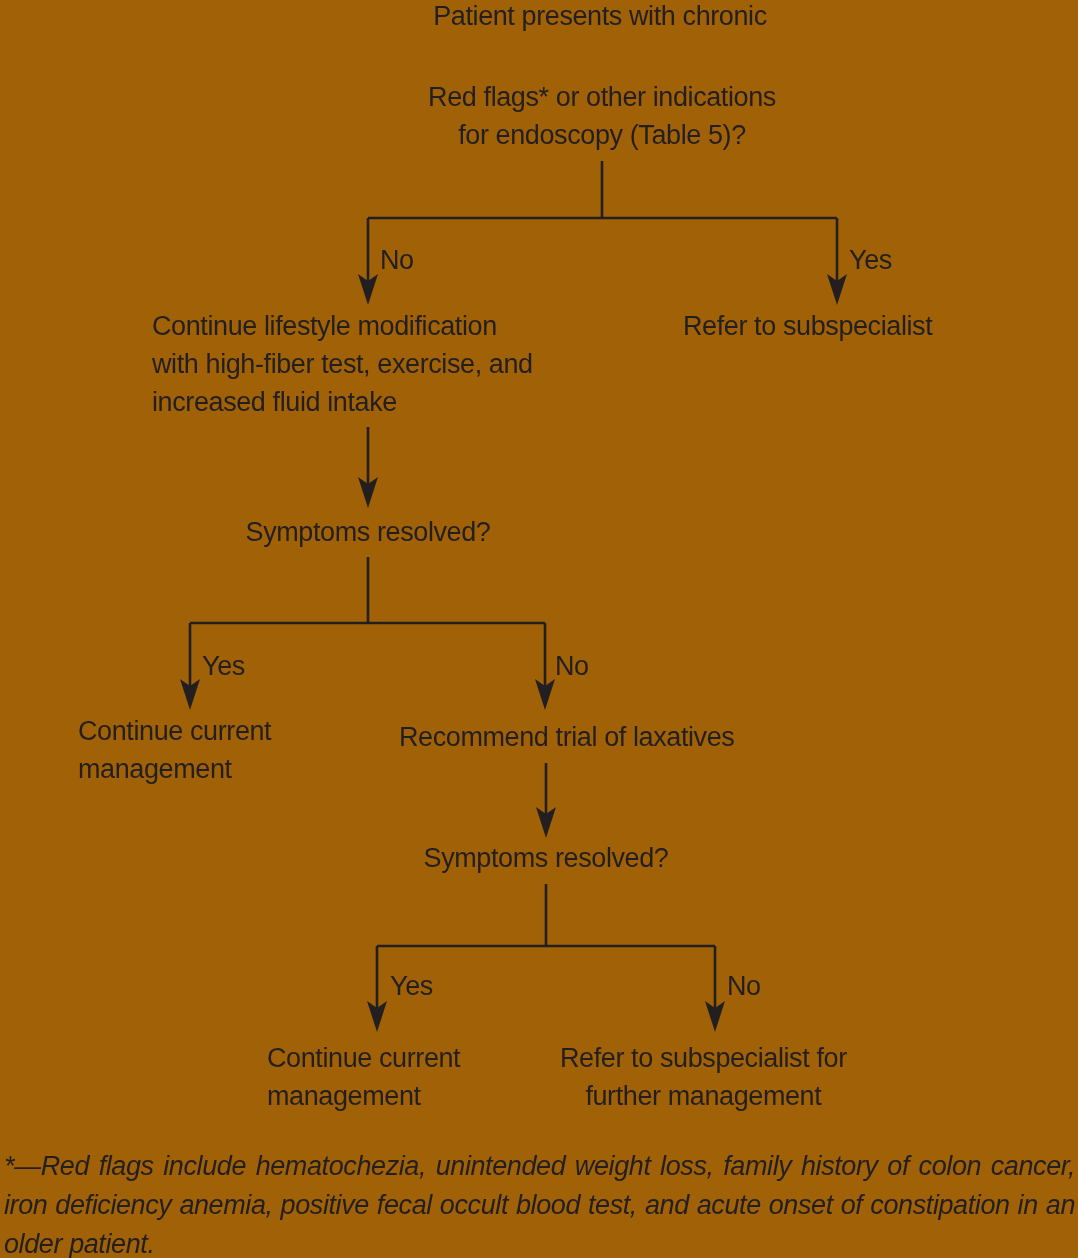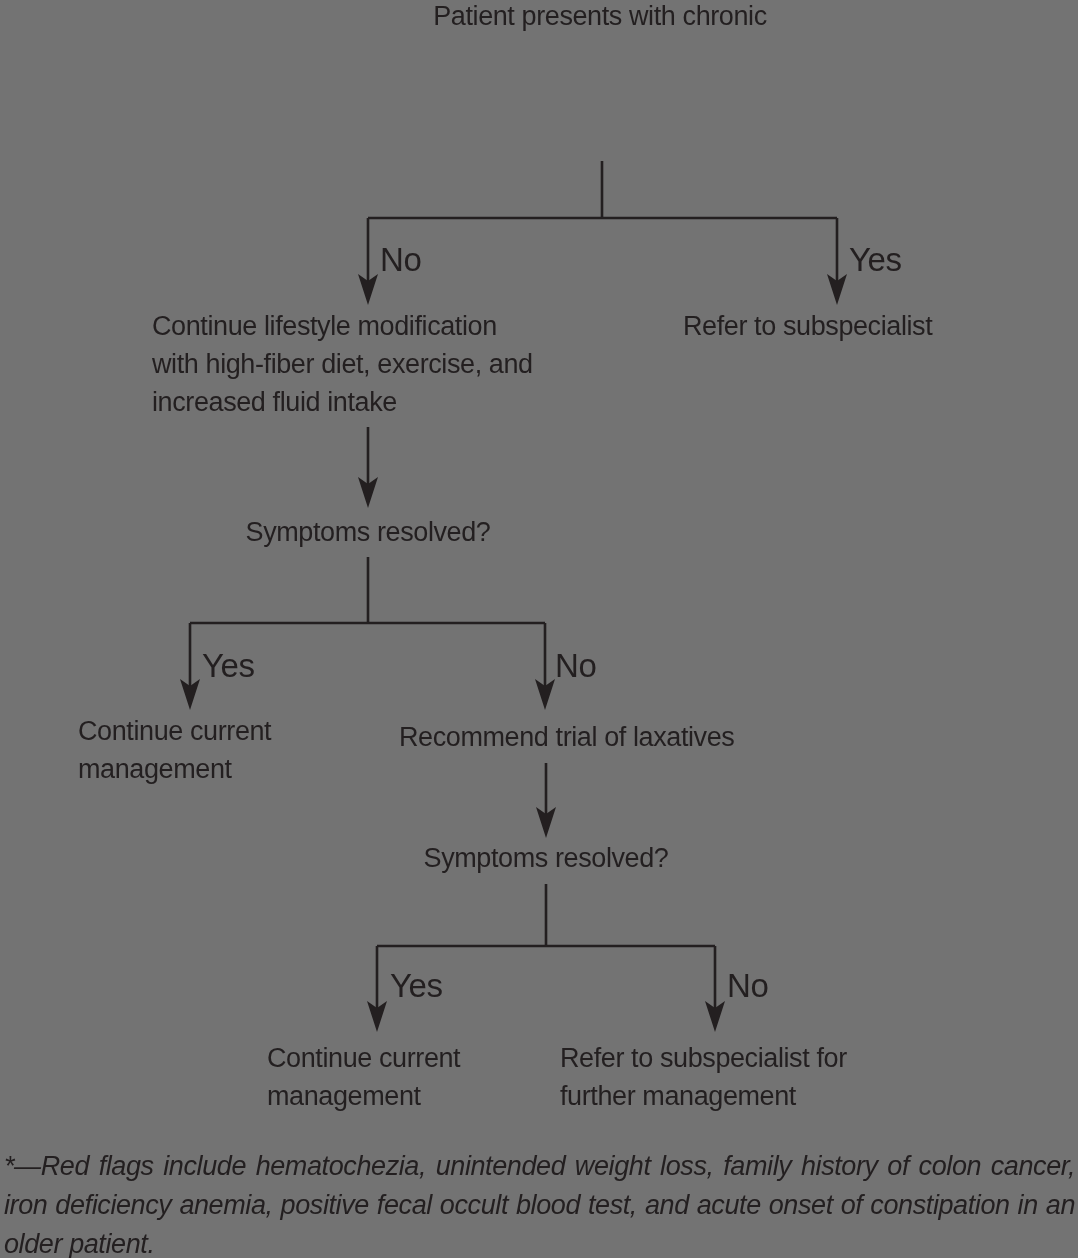--- a/index.html
+++ b/index.html
@@ -4,21 +4,21 @@
 <style>
   html, body {
     margin: 0;
     padding: 0;
     background: #ffffff;
   }
   .canvas {
     position: relative;
     width: 1078px;
     height: 1258px;
-    background: #737373;
+    background: #a16207;
     color: #231f20;
     font-family: "Liberation Sans", sans-serif;
     overflow: hidden;
   }
   svg.wires {
     position: absolute;
     left: 0; top: 0;
     width: 1078px; height: 1258px;
     pointer-events: none;
   }
@@ -35,21 +35,21 @@
     position: absolute;
     font-size: 27px;
     line-height: 38px;
     letter-spacing: -0.4px;
     white-space: nowrap;
   }
   .node .ln { display: block; }
   .center { text-align: center; }
   .blabel {
     position: absolute;
-    font-size: 33px;
+    font-size: 27px;
     line-height: 38px;
     letter-spacing: -0.4px;
   }
   .footnote {
     position: absolute;
     left: 4px;
     top: 1147px;
     width: 1071px;
     font-size: 27px;
     line-height: 39px;
@@ -100,24 +100,28 @@
     <polygon points="545,710 535,679 545,686 555,679"></polygon>
     <polygon points="546,838 536,807 546,814 556,807"></polygon>
     <polygon points="377,1032 367,1001 377,1008 387,1001"></polygon>
     <polygon points="715,1032 705,1001 715,1008 725,1001"></polygon>
   </svg>
 
   <div class="node center" style="left:380px; top:-3px; width:440px;">
     <span class="ln">Patient presents with chronic</span>
   </div>
 
+  <div class="node center" style="left:382px; top:78px; width:440px;">
+    <span class="ln">Red flags* or other indications</span>
+    <span class="ln">for endoscopy (Table 5)?</span>
+  </div>
 
   <div class="node" style="left:152px; top:307px;">
     <span class="ln">Continue lifestyle modification</span>
-    <span class="ln">with high-fiber diet, exercise, and</span>
+    <span class="ln">with high-fiber test, exercise, and</span>
     <span class="ln">increased fluid intake</span>
   </div>
 
   <div class="node" style="left:683px; top:307px;">
     <span class="ln">Refer to subspecialist</span>
   </div>
 
   <div class="node center" style="left:218px; top:513px; width:300px;">
     <span class="ln">Symptoms resolved?</span>
   </div>
@@ -133,21 +137,21 @@
 
   <div class="node center" style="left:396px; top:839px; width:300px;">
     <span class="ln">Symptoms resolved?</span>
   </div>
 
   <div class="node" style="left:267px; top:1039px;">
     <span class="ln">Continue current</span>
     <span class="ln">management</span>
   </div>
 
-  <div class="node" style="left:560px; top:1039px;">
+  <div class="node" style="left:560px; top:1039px;text-align:center;">
     <span class="ln">Refer to subspecialist for</span>
     <span class="ln">further management</span>
   </div>
 
   <span class="blabel" style="left:380px; top:241px;">No</span>
   <span class="blabel" style="left:849px; top:241px;">Yes</span>
   <span class="blabel" style="left:202px; top:647px;">Yes</span>
   <span class="blabel" style="left:555px; top:647px;">No</span>
   <span class="blabel" style="left:390px; top:967px;">Yes</span>
   <span class="blabel" style="left:727px; top:967px;">No</span>

